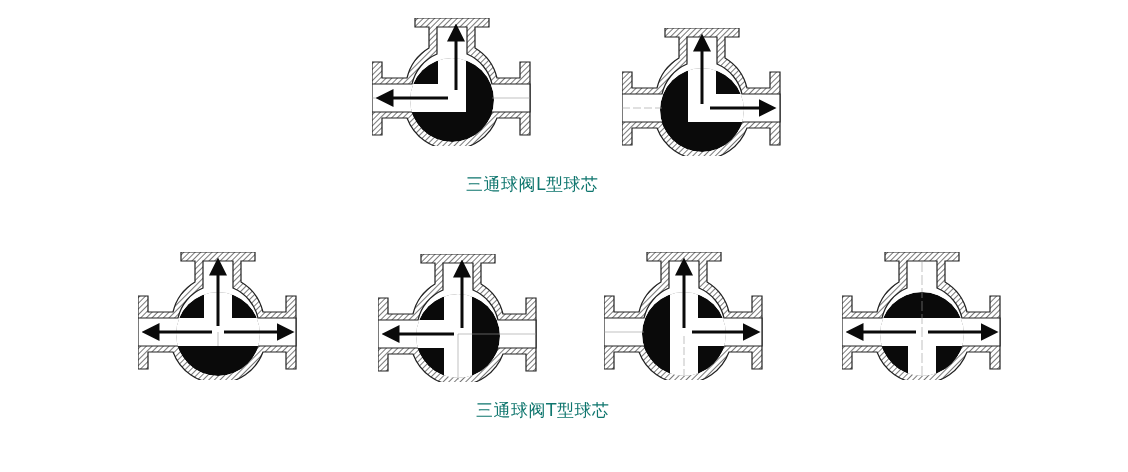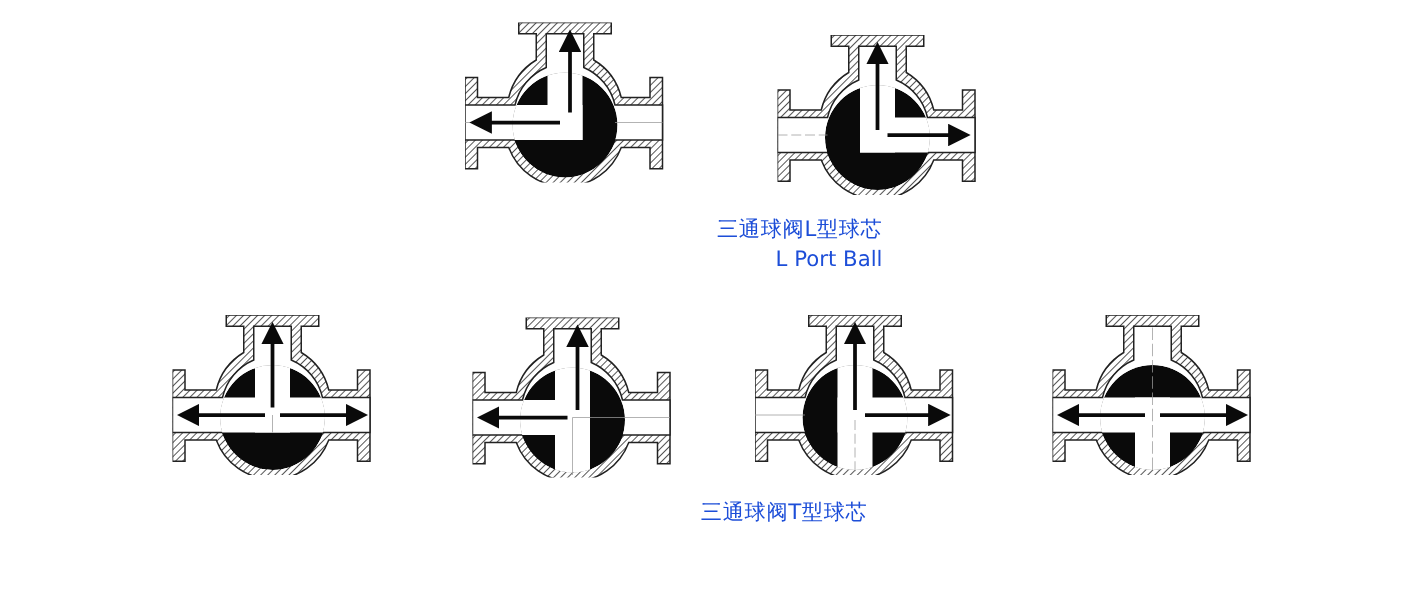--- a/index.html
+++ b/index.html
@@ -1,19 +1,19 @@
 <!DOCTYPE html>
 <html><head>
 <meta charset="utf-8">
 <style>
   html, body { margin:0; padding:0; }
   body { width:1128px; height:472px; background:#ffffff; position:relative; overflow:hidden;
          font-family:"DejaVu Sans", "Liberation Sans", sans-serif; }
   .valve { position:absolute; }
-  .caption { position:absolute; width:240px; text-align:right; color:#1d4ed8; }
+  .caption { position:absolute; width:240px; text-align:left; color:#0f766e; }
   .caption .zh { font-size:17px; line-height:24px; letter-spacing:0.5px; }
   .caption .en { font-size:17px; line-height:24px; }
 </style>
 </head>
 <body>
 
 <svg width="0" height="0" style="position:absolute">
   <defs>
     <pattern id="hatch" patternUnits="userSpaceOnUse" width="4" height="4" patternTransform="rotate(45)">
       <rect width="4" height="4" fill="#ffffff"></rect>
@@ -61,21 +61,20 @@
       <rect x="66" y="66" width="74" height="28" fill="#fff"></rect>
     </g>
     <line x1="0" y1="80" x2="40" y2="80" stroke="#999" stroke-width="0.6" stroke-dasharray="8 3"></line>
     <line x1="80" y1="76" x2="80" y2="10" stroke="#0a0a0a" stroke-width="3" marker-end="url(#ah)"></line>
     <line x1="88" y1="80" x2="150" y2="80" stroke="#0a0a0a" stroke-width="3" marker-end="url(#ah)"></line>
   </svg>
 </div>
 
 <div class="caption" style="left:466px; top:172px;">
   <div class="zh">三通球阀L型球芯</div>
-  <div class="en">L Port Ball</div>
 </div>
 
 <div class="valve" style="left:138px; top:252px;">
   <svg width="160" height="128" viewBox="0 0 160 128">
     <use href="#body"></use>
     <g clip-path="url(#ballclip)">
       <circle cx="80" cy="82" r="42" fill="#0a0a0a"></circle>
       <rect x="66" y="20" width="28" height="74" fill="#fff"></rect>
       <rect x="20" y="66" width="120" height="28" fill="#fff"></rect>
     </g>
@@ -125,15 +124,15 @@
 
       <rect x="20" y="66" width="120" height="28" fill="#fff"></rect>
       <rect x="66" y="66" width="28" height="70" fill="#fff"></rect>
     </g>
     <line x1="80" y1="10" x2="80" y2="126" stroke="#999" stroke-width="0.6" stroke-dasharray="10 3"></line>
     <line x1="74" y1="80" x2="8" y2="80" stroke="#0a0a0a" stroke-width="3" marker-end="url(#ah)"></line>
     <line x1="86" y1="80" x2="152" y2="80" stroke="#0a0a0a" stroke-width="3" marker-end="url(#ah)"></line>
   </svg>
 </div>
 
-<div class="caption" style="left:454px; top:398px;">
+<div class="caption" style="left:476px; top:398px;">
   <div class="zh">三通球阀T型球芯</div>
 </div>
 
 </body></html>

